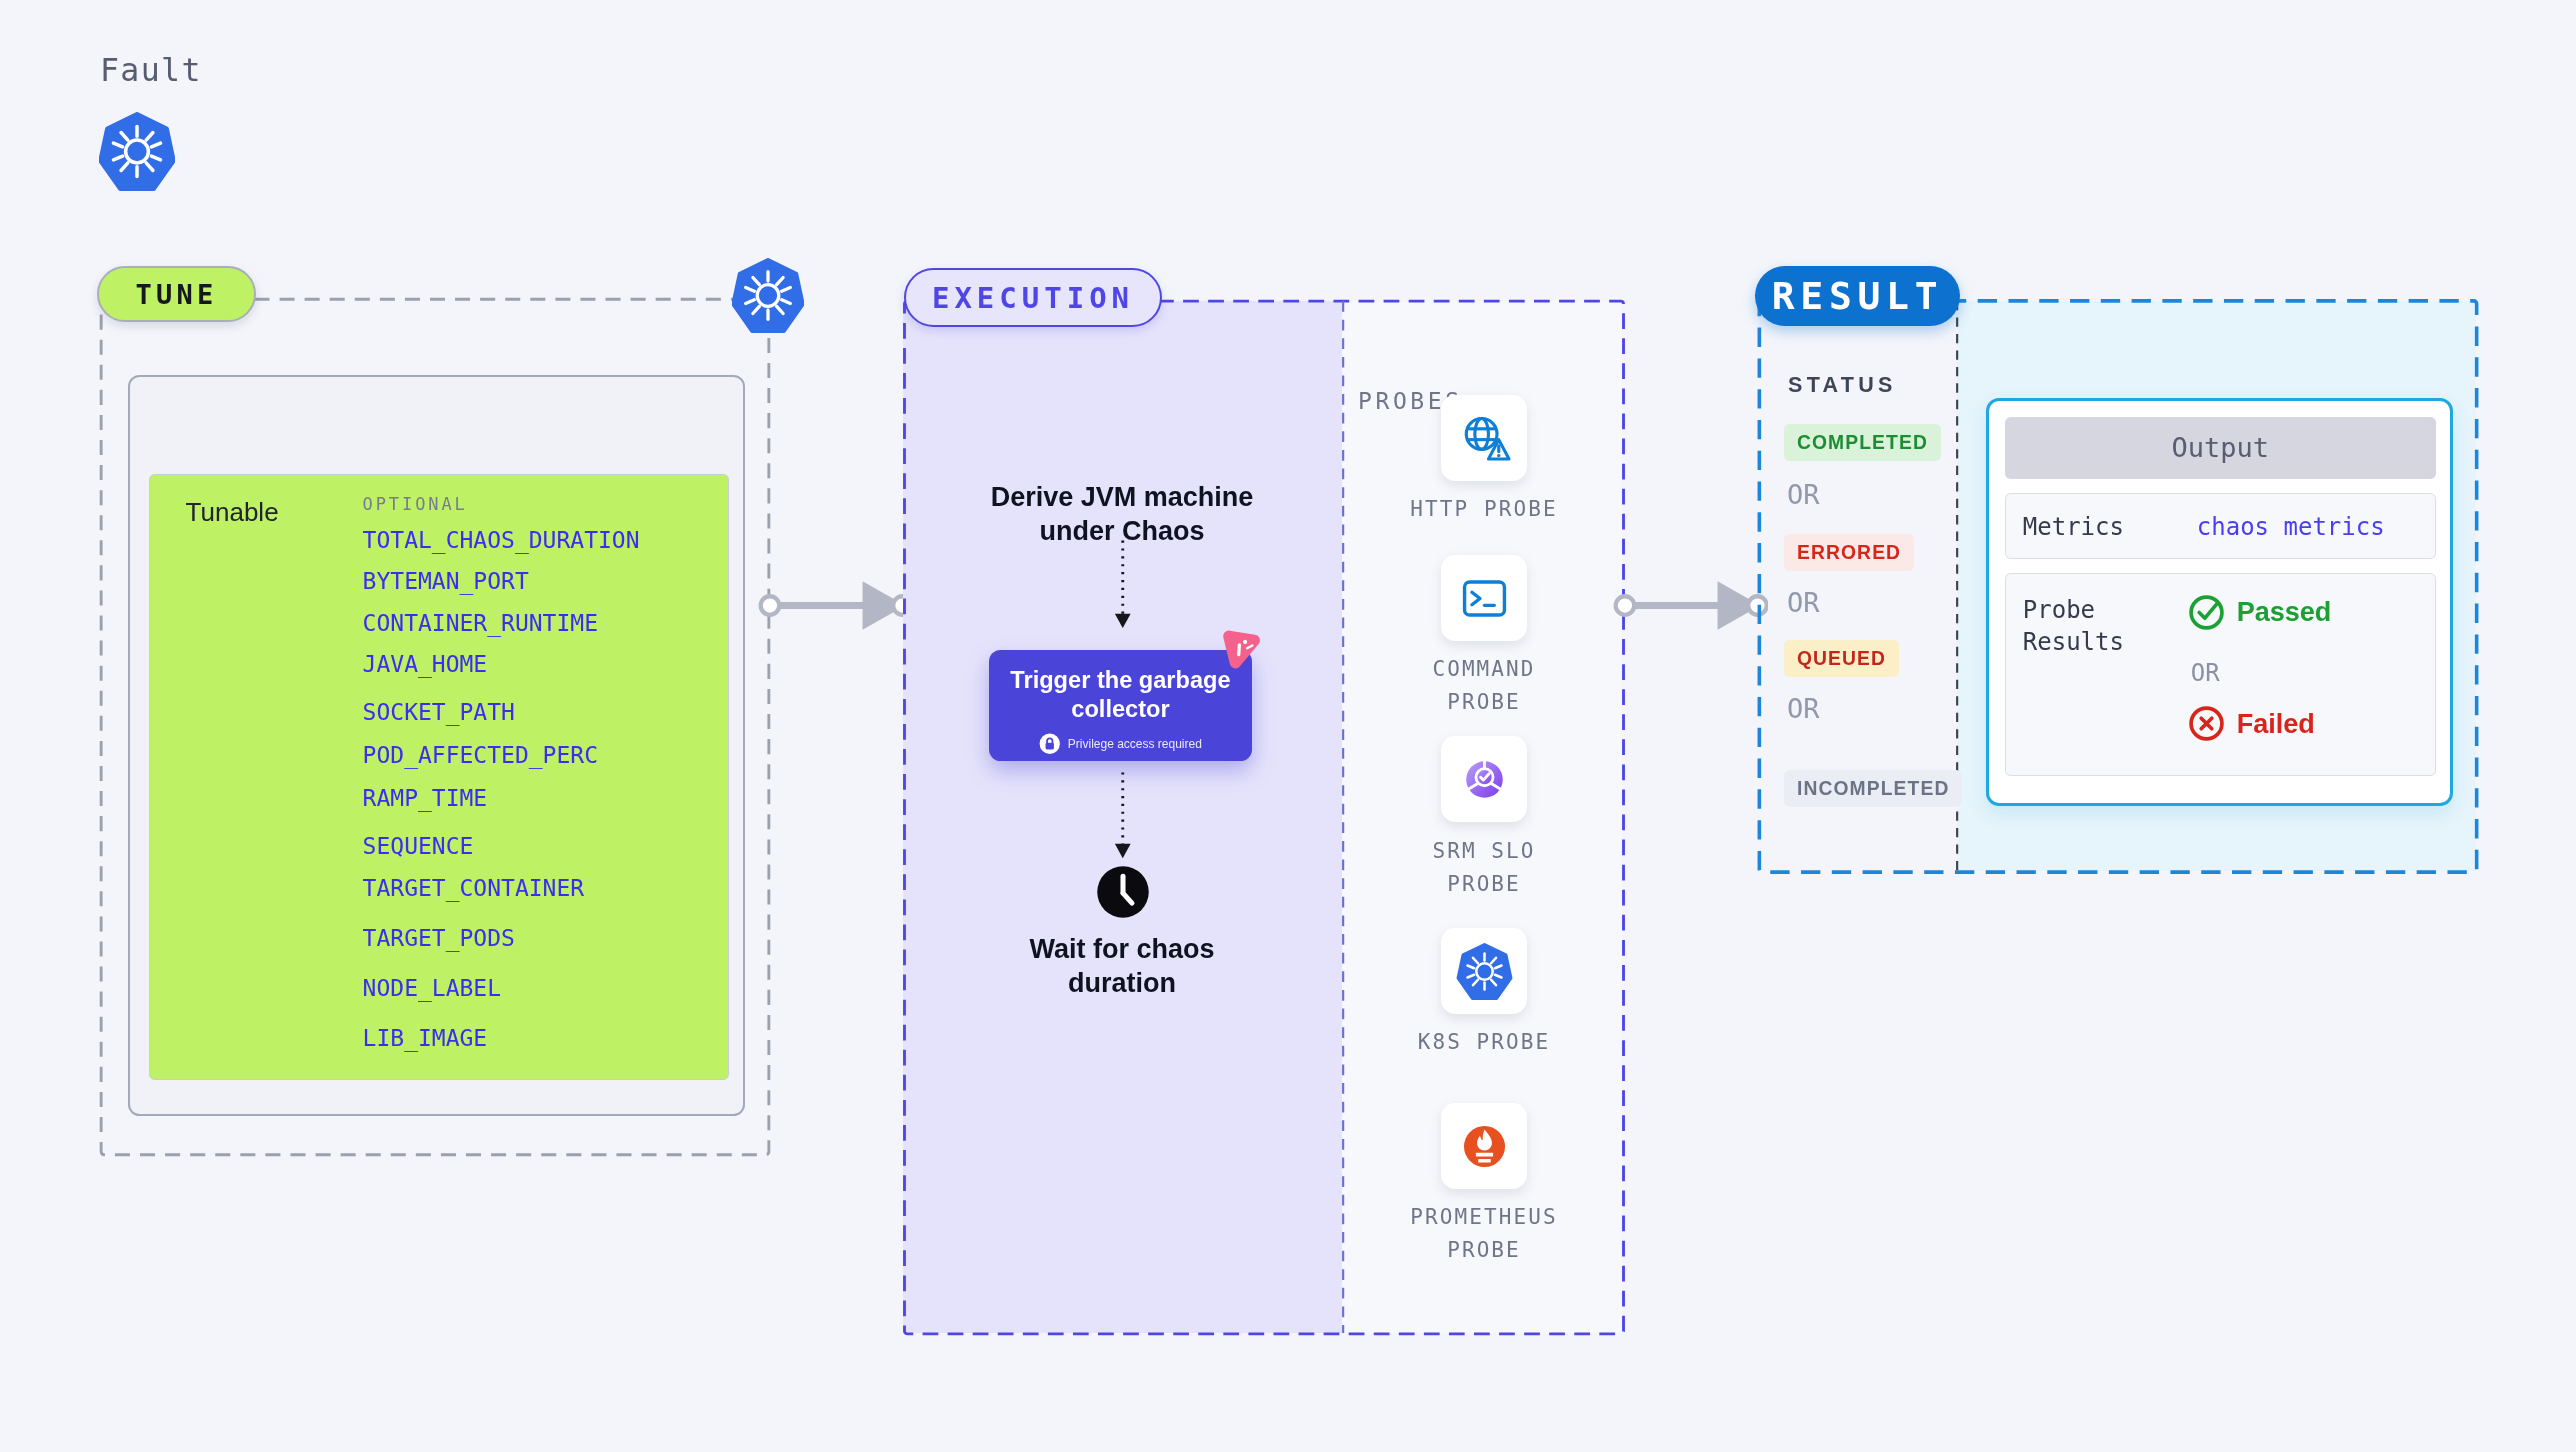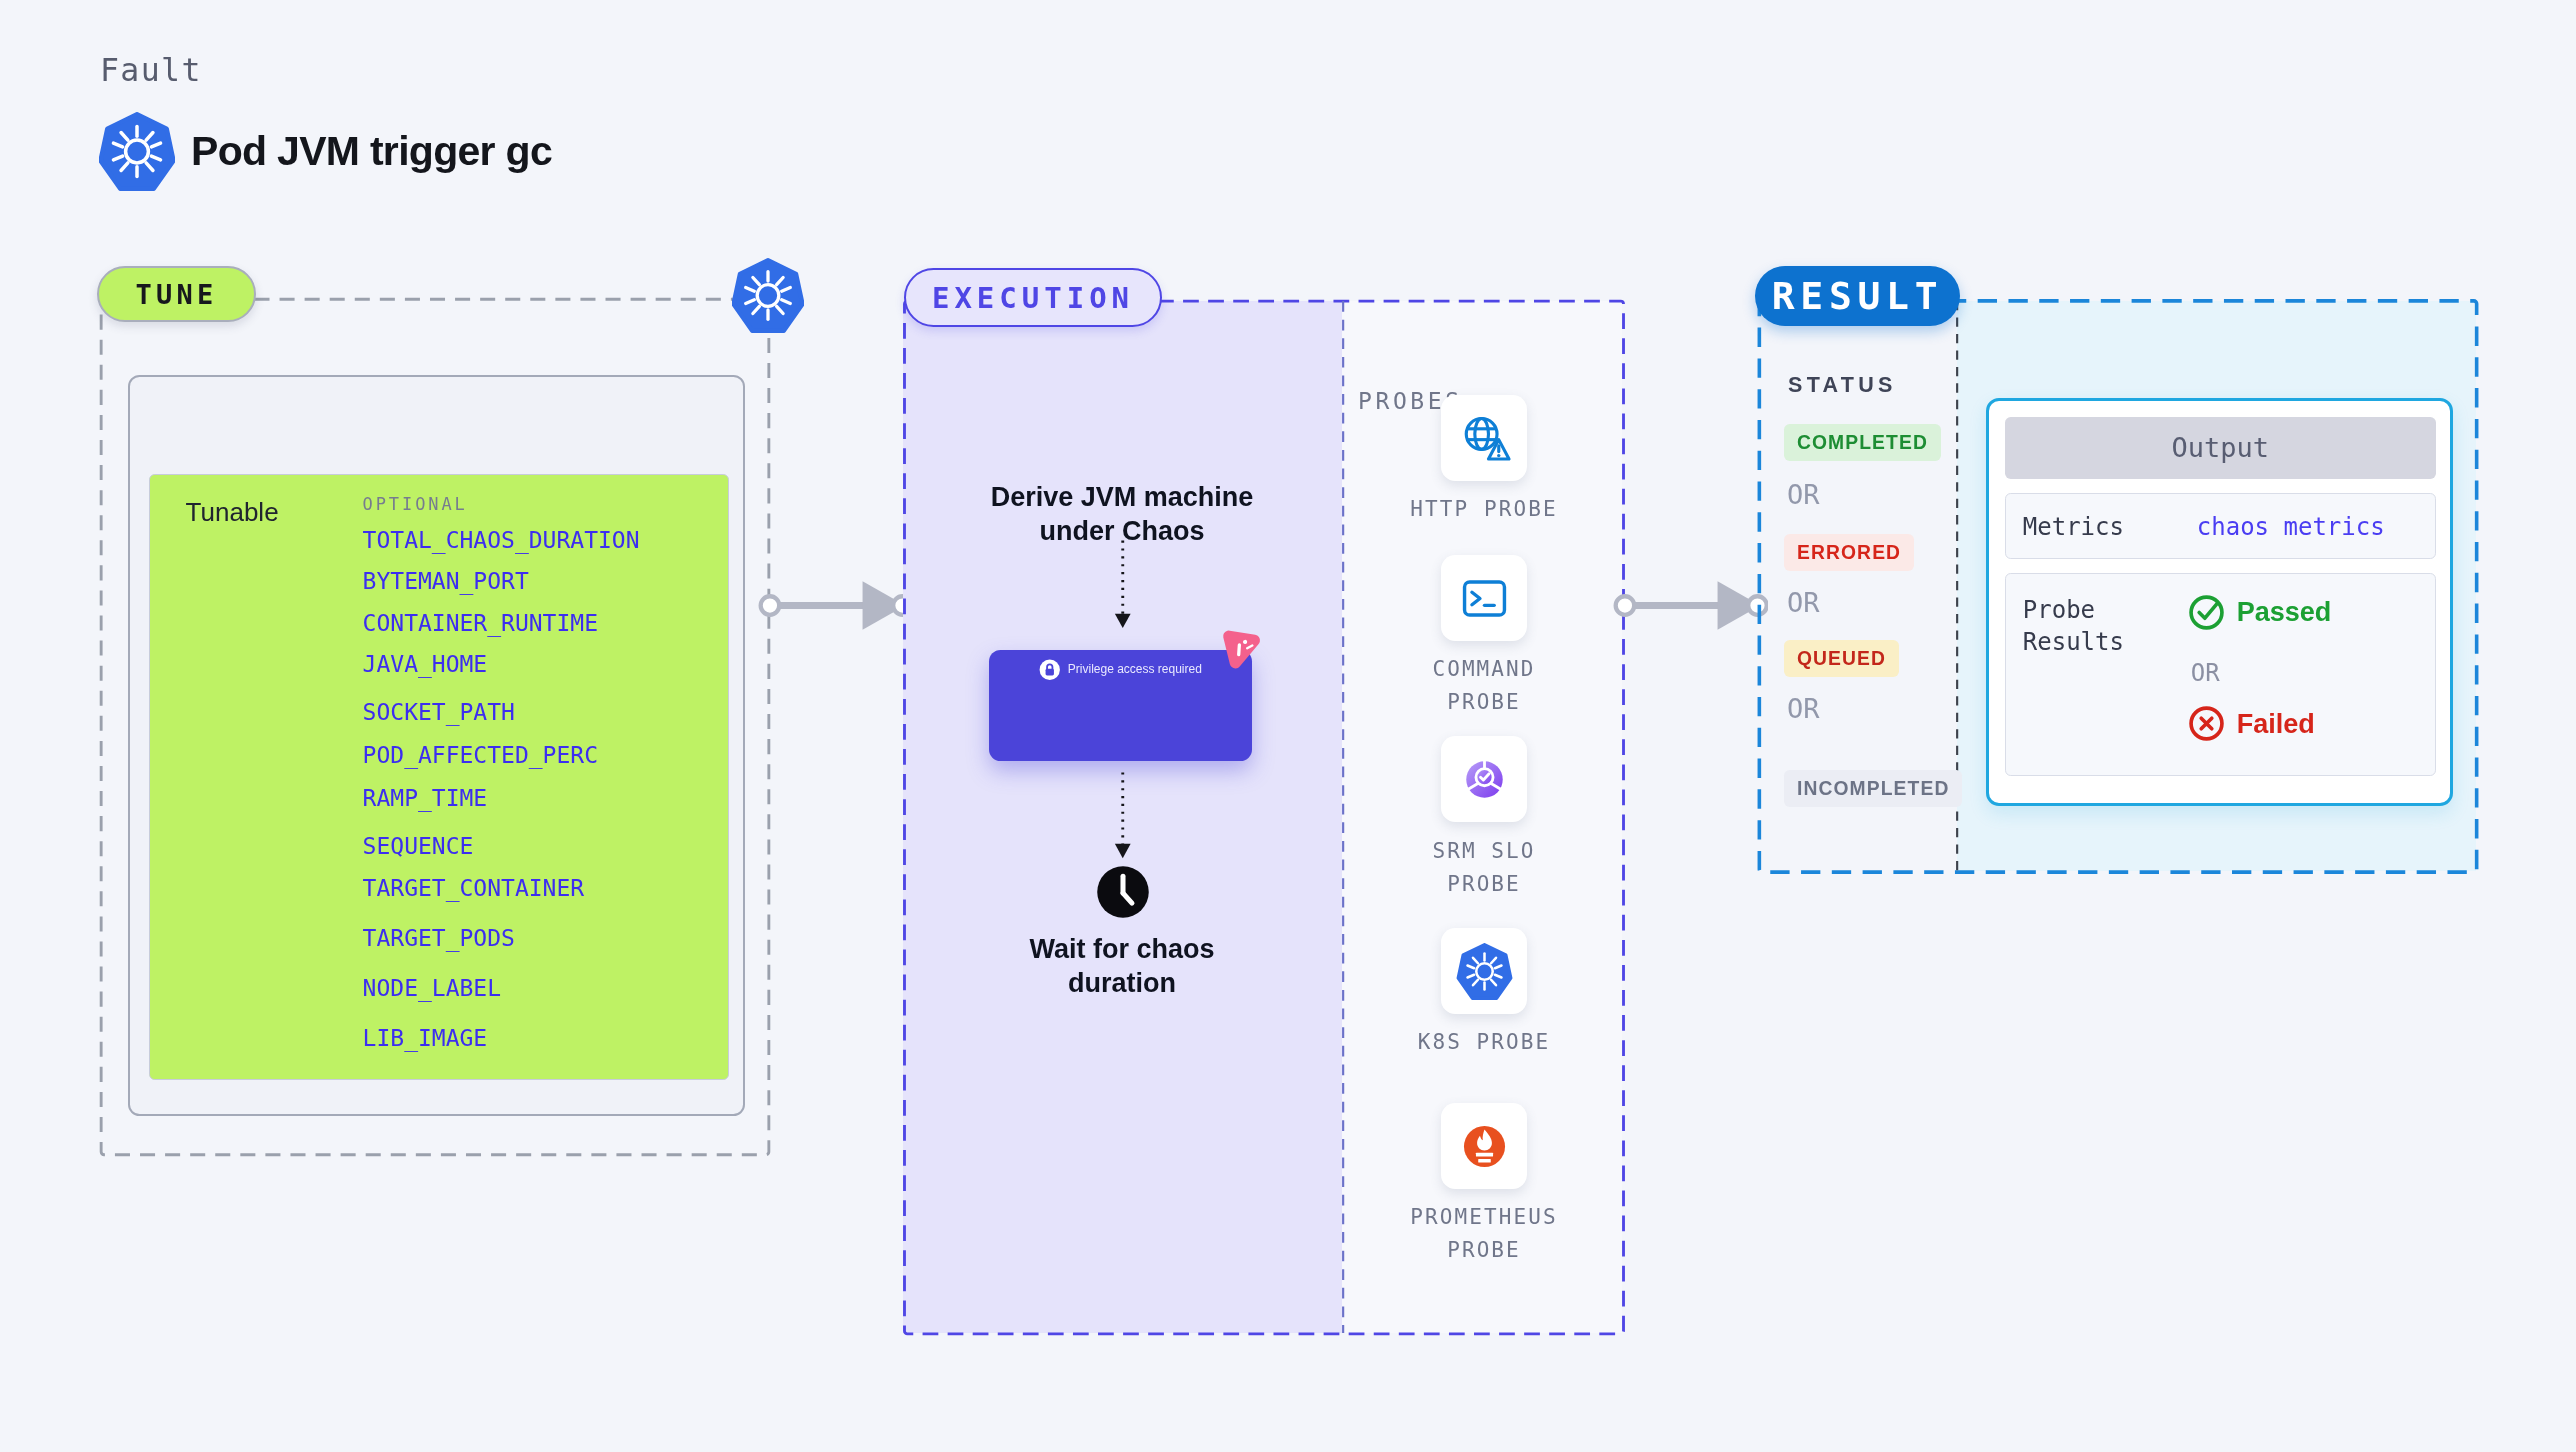--- a/index.html
+++ b/index.html
@@ -87,21 +87,20 @@
       <line x1="19" y1="41" x2="31" y2="46"></line>
       <line x1="69" y1="58" x2="81" y2="63"></line>
       <line x1="19" y1="63" x2="31" y2="58"></line>
       <line x1="69" y1="46" x2="81" y2="41"></line>
       <line x1="29" y1="27" x2="38" y2="37"></line>
       <line x1="62" y1="67" x2="71" y2="77"></line>
       <line x1="71" y1="27" x2="62" y2="37"></line>
       <line x1="38" y1="67" x2="29" y2="77"></line>
     </g>
   </svg>
-  <div class="abs sans page-title" style="left:191px;top:128px">Pod JVM trigger gc</div>
 
   <svg class="abs" style="left:99px;top:297px" width="672" height="860" viewBox="0 0 938 1200">
     <rect x="3" y="3" width="932" height="1194" rx="4" fill="none" stroke="#9aa0ac" stroke-width="4" stroke-dasharray="21 14"></rect>
   </svg>
   <div class="abs stage-pill pill-tune" style="left:97px;top:266px;width:159px;height:56px">TUNE</div>
 
   <svg class="abs" style="left:732px;top:258px" width="72" height="75" viewBox="0 0 100 104">
     <polygon points="50,3 89,22 98,64 72,101 28,101 2,64 11,22" fill="#316de6" stroke="#316de6" stroke-width="6" stroke-linejoin="round"></polygon>
     <g stroke="#fff" fill="none" stroke-width="4.6" stroke-linecap="round">
       <circle cx="50" cy="52" r="15"></circle>
@@ -155,20 +154,21 @@
   <div class="abs step-text" style="left:986px;top:481px;width:272px">Derive JVM machine under Chaos</div>
 
   <div class="abs stage-pill pill-exec" style="left:904px;top:268px;width:258px;height:59px">EXECUTION</div>
 
   <svg class="abs" style="left:1112px;top:539px" width="21.5" height="92" viewBox="0 0 30 128">
     <line x1="15" y1="2" x2="15" y2="104" stroke="#15151a" stroke-width="4" stroke-dasharray="3 8"></line>
     <polygon points="4,104 26,104 15,124" fill="#15151a"></polygon>
   </svg>
 
   <div class="abs trigger-node" style="left:989px;top:650px;width:263px;height:111px">
+    <div class="trigger-title">Trigger the garbage collector</div>
     <div class="priv-row">
       <svg width="21.5" height="21.5" viewBox="0 0 36 36">
         <circle cx="18" cy="18" r="17" fill="#ffffff"></circle>
         <path d="M13.5 17 v-3.5 a4.5 4.5 0 0 1 9 0 V17" fill="none" stroke="#4b44d9" stroke-width="3"></path>
         <rect x="11" y="16.5" width="14" height="11" rx="2.5" fill="#4b44d9"></rect>
       </svg>
       <span class="priv-text">Privilege access required</span>
     </div>
     <svg class="abs" style="left:228px;top:-25px" width="47" height="47" viewBox="0 0 100 100">
       <g transform="rotate(-10 50 50)">

